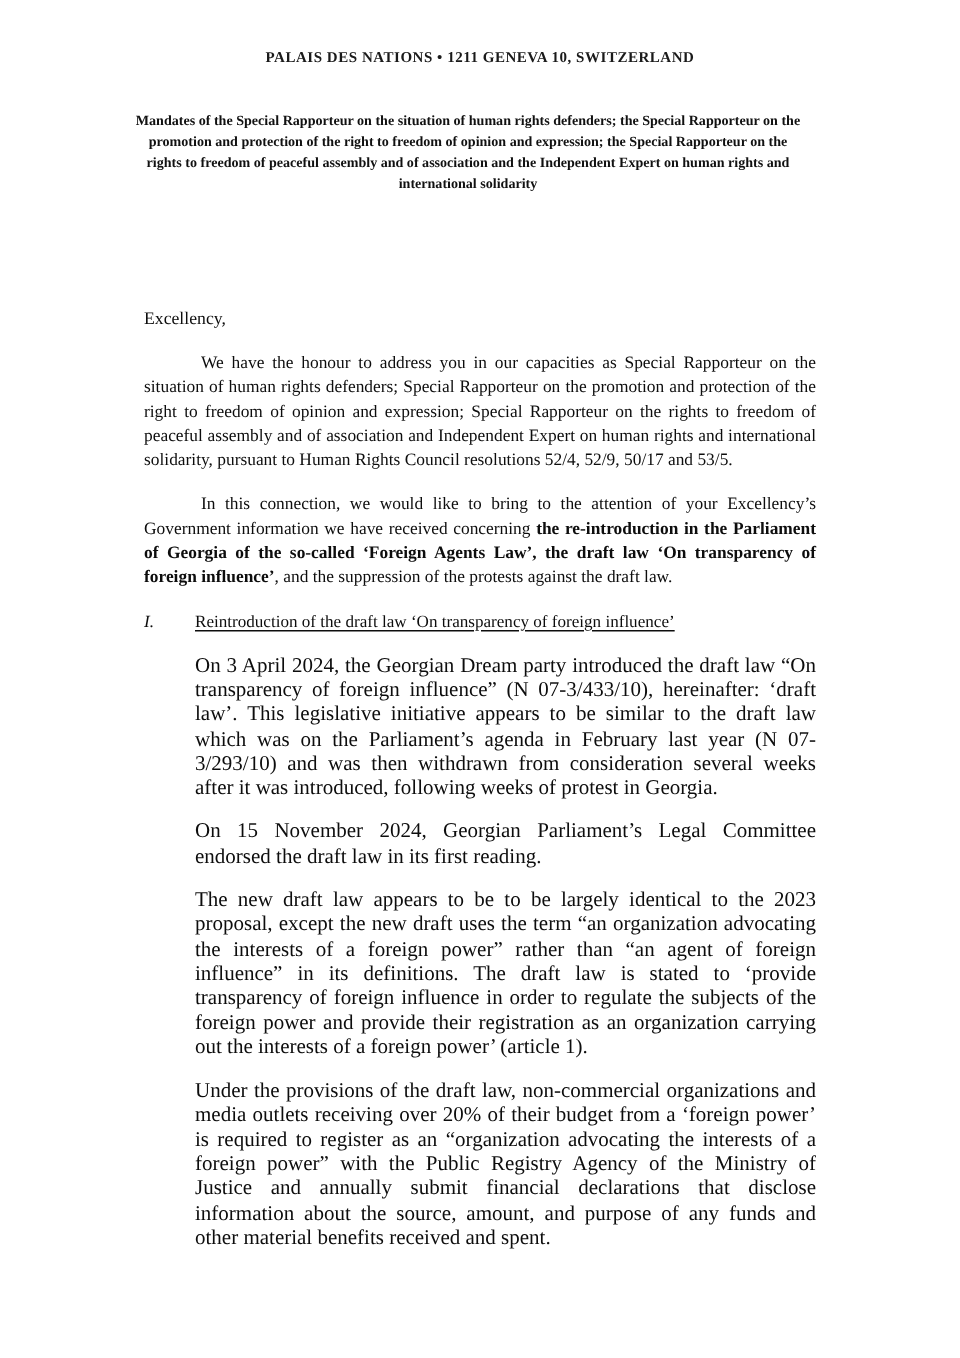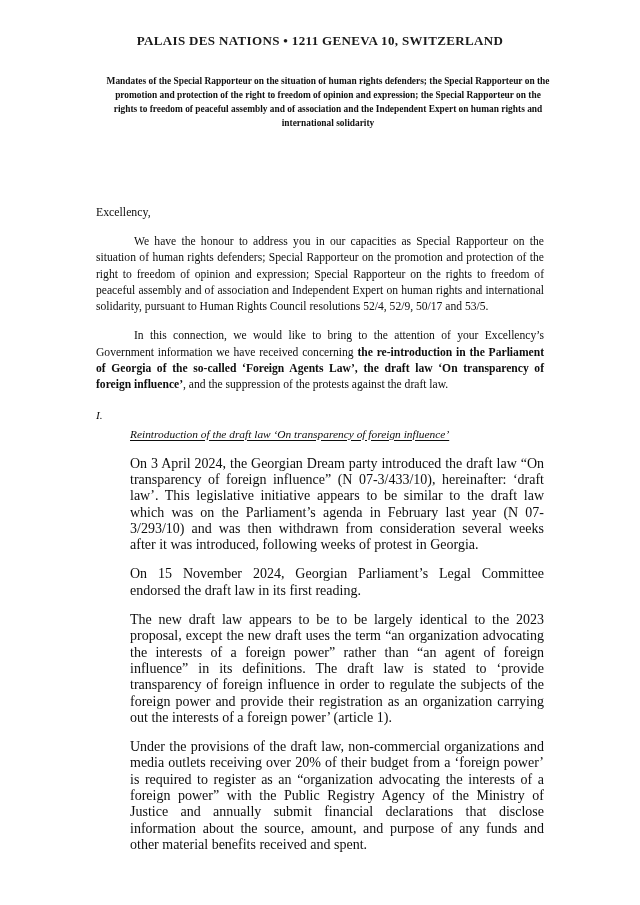--- a/index.html
+++ b/index.html
@@ -19,31 +19,31 @@
   }
 
   
   .letterhead {
     position: absolute;
     top: 33px;
     left: 0;
     width: 100%;
     text-align: center;
     font-family: "Liberation Serif", "DejaVu Serif", serif;
-    font-size: 13px;
+    font-size: 10px;
     font-weight: bold;
     letter-spacing: 0.35px;
     color: #1a1a1a;
   }
 
   
   .mandates {
     position: absolute;
     top: 74px;
-    left: 104px;
+    left: 88px;
     width: 448px;
     text-align: center;
     font-size: 9.4px;
     font-weight: bold;
     line-height: 14.1px;
     color: #111111;
   }
 
   
   .refblock {
@@ -108,24 +108,22 @@
     font-size: 11.4px;
     line-height: 16px;
     display: flex;
   }
   .numbered .num {
     font-style: italic;
     width: 34px;
     flex: 0 0 34px;
   }
   .numbered .headtext {
-    font-style: italic;
     text-decoration: underline;
     text-underline-offset: 2px;
-    margin-top: 19px;
   }
 </style>
 </head>
 <body>
 
 <div class="page">
 
   <div class="letterhead">PALAIS DES NATIONS • 1211 GENEVA 10, SWITZERLAND</div>
 
   <div class="mandates">Mandates of the Special Rapporteur on the situation of human rights defenders; the Special Rapporteur on the promotion and protection of the right to freedom of opinion and expression; the Special Rapporteur on the rights to freedom of peaceful assembly and of association and the Independent Expert on human rights and international solidarity</div>

